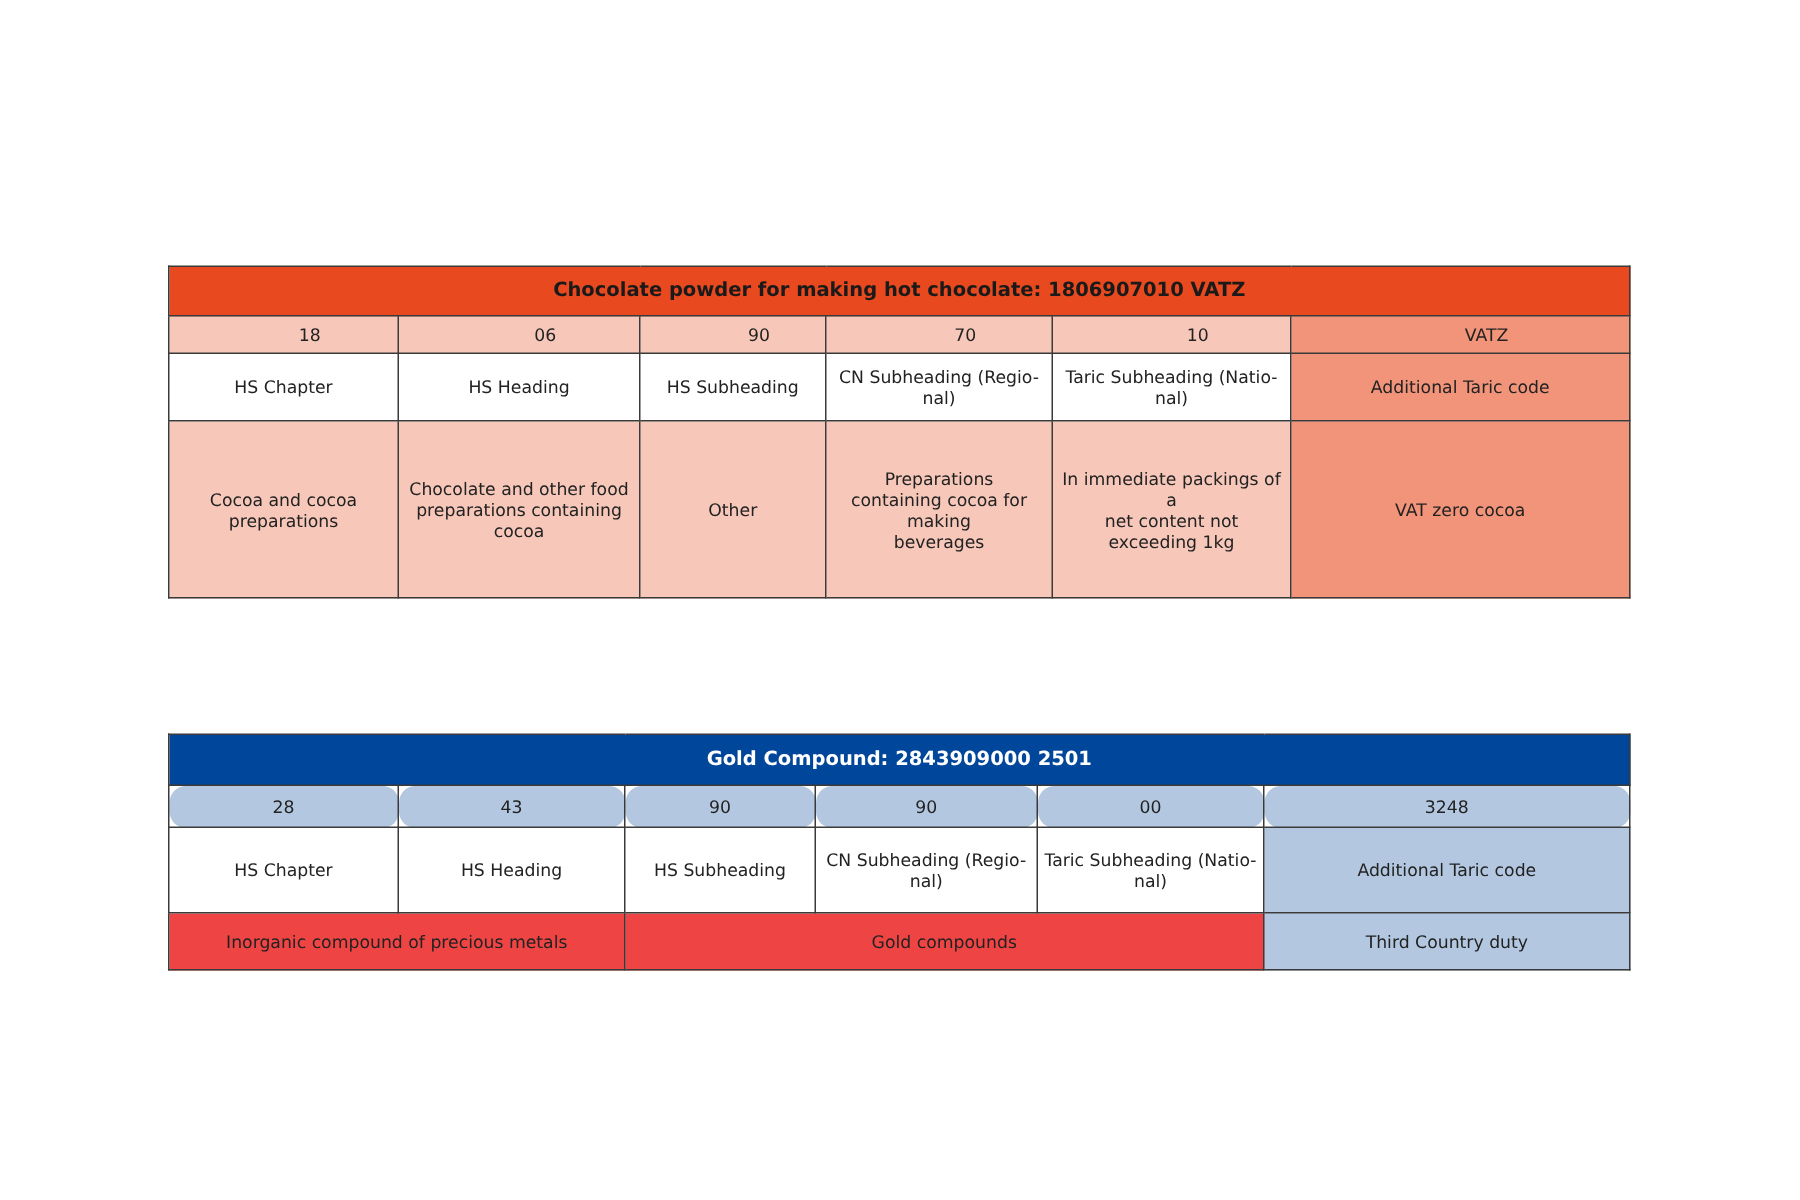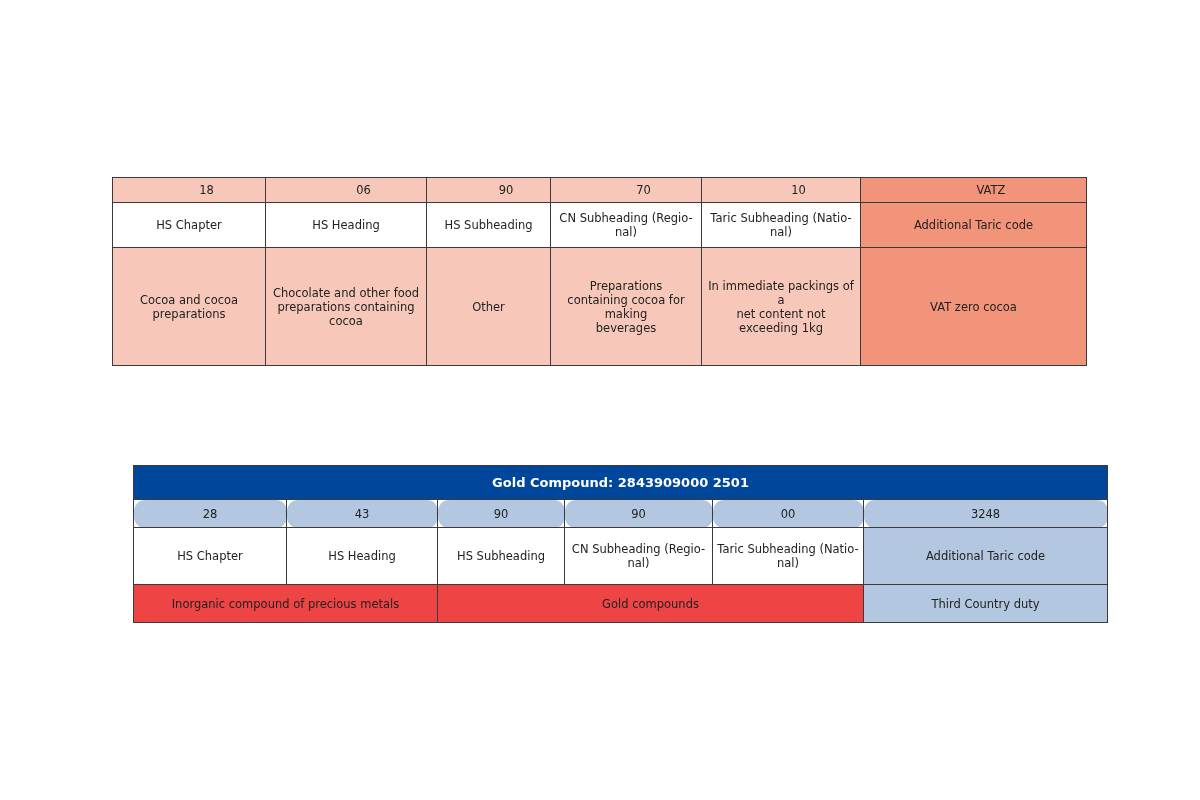--- a/index.html
+++ b/index.html
@@ -1,20 +1,20 @@
 <!DOCTYPE html>
 <html><head>
 <meta charset="utf-8">
 <style>
   html,body{margin:0;padding:0;background:#fff;}
   body{width:1200px;height:800px;position:relative;font-family:"DejaVu Sans","Liberation Sans",sans-serif;color:#222;}
   table{position:absolute;left:112px;width:974px;border-collapse:collapse;table-layout:fixed;font-size:11.5px;}
   td{border:1px solid #3a3a3a;text-align:center;vertical-align:middle;padding:0 4px;line-height:14px;}
   .t1{top:177px;}
-  .t2{top:465px;margin-left:21px;}
+  .t2{top:489px;}
   .title{font-weight:bold;font-size:13px;}
   .t1 .title{background:#e8491e;height:32px;color:#1a1a1a;}
   .t1 .code{background:#f7c8b9;height:24px;padding-left:39px;}
   .t1 .lbl{background:#fff;height:44px;}
   .t1 .desc{background:#f7c8b9;height:117px;}
   .t1 .acc{background:#f19479;}
   .t2 .title{background:#00479b;color:#fff;height:33px;}
   .t2 .code{background:#b3c8e0;height:27px;border-radius:11px;}
   .t2 .lbl{background:#fff;height:56px;}
   .t2 .desc{background:#ef4444;height:37px;}
@@ -27,20 +27,23 @@
 <table class="t1">
   <colgroup>
       <col style="width:153px">
       <col style="width:161px">
       <col style="width:124px">
       <col style="width:151px">
       <col style="width:159px">
       <col style="width:226px">
     </colgroup>
   <tbody>
+      <tr>
+        <td class="title" colspan="6">Chocolate powder for making hot chocolate: 1806907010 VATZ</td>
+      </tr>
   <tr>
     <td class="code">18</td>
     <td class="code">06</td>
     <td class="code">90</td>
     <td class="code">70</td>
     <td class="code">10</td>
     <td class="code acc">VATZ</td>
   </tr>
   <tr>
     <td class="lbl pre">HS Chapter</td>

